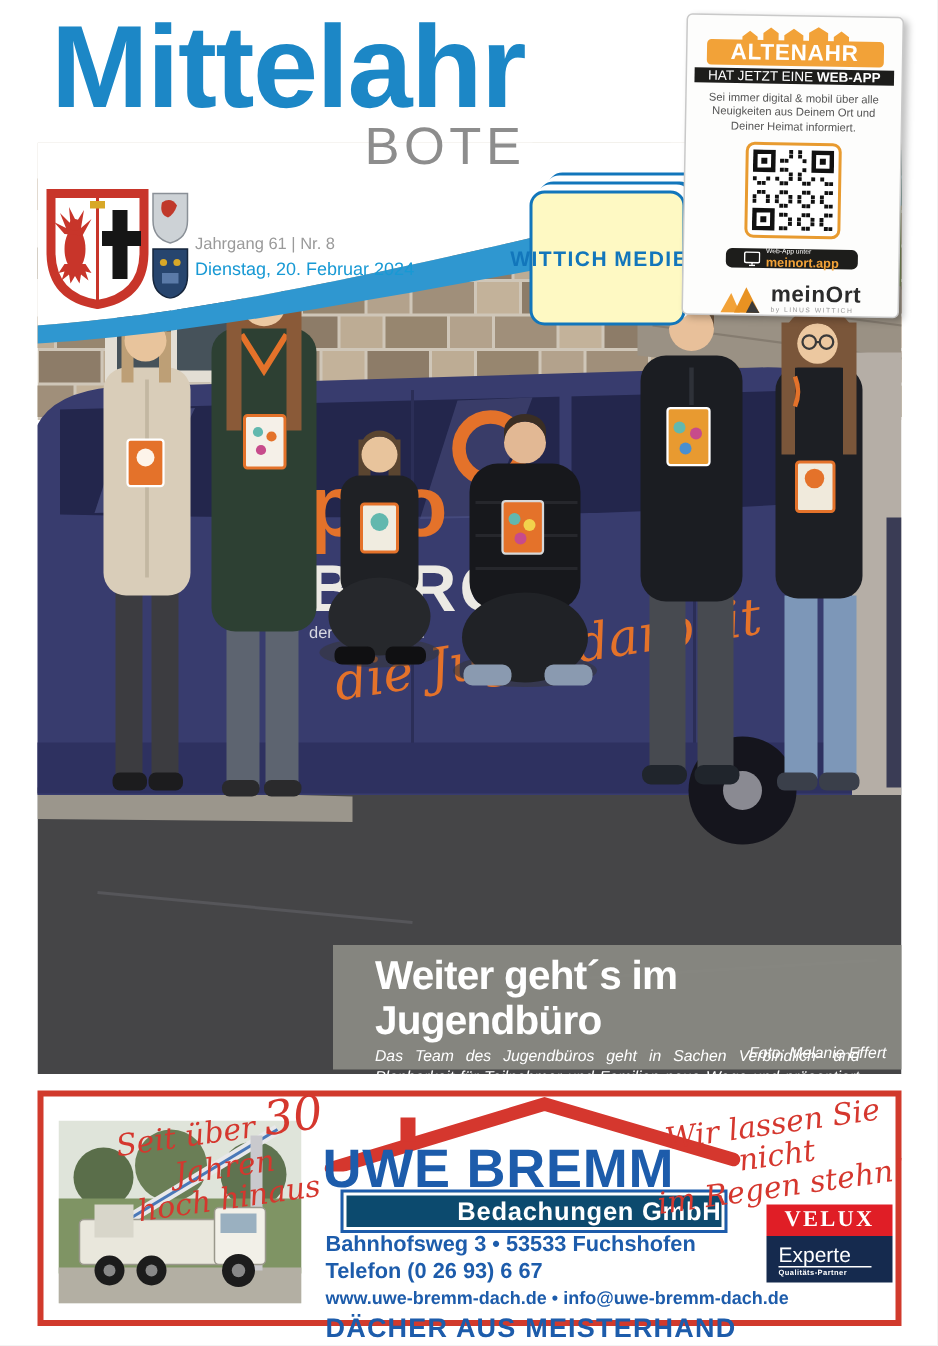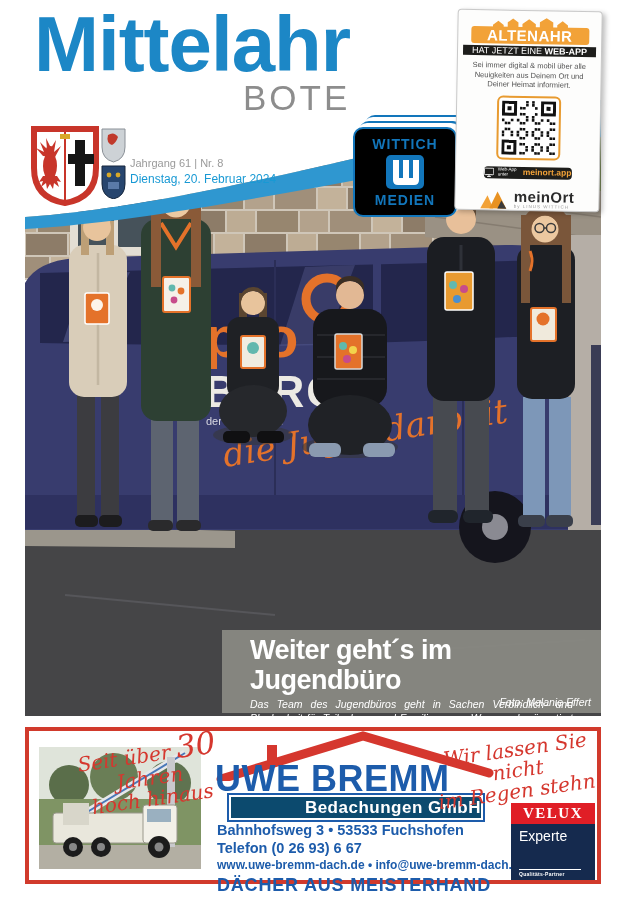--- a/index.html
+++ b/index.html
@@ -9,38 +9,38 @@
   .script{font-family:"DejaVu Serif",serif;font-style:italic;}
 
   
   .title{left:34px;top:4px;font-size:78px;font-weight:bold;color:#1c87c6;letter-spacing:-1px;line-height:1.05;}
   .subtitle{left:243px;top:78px;width:126px;text-align:left;font-size:35px;color:#8d8d8d;letter-spacing:3px;font-weight:400;}
   .gazette{left:130px;top:131px;font-size:9.5px;color:#9a9a9a;line-height:12.5px;letter-spacing:.3px;}
   .issue{left:130px;top:157px;font-size:11px;color:#9a9a9a;}
   .date{left:130px;top:172px;font-size:12px;font-weight:normal;color:#1899d4;}
 
   
-  .wittich{left:353px;top:127px;width:100px;height:86px;background:#000000;border:2.5px solid #1276bb;
-           border-radius:10px;z-index:6;display:flex;flex-direction:column;align-items:center;justify-content:center;gap:2px;
+  .wittich{left:353px;top:127px;width:100px;height:86px;background:#fef9c3;border:2.5px solid #1276bb;
+           border-radius:10px;z-index:6;display:flex;flex-direction:row;align-items:center;justify-content:center;gap:2px;
            box-shadow:4px -4px 0 #fff,6px -6px 0 #1276bb,10px -10px 0 #fff,12px -12px 0 #1276bb;}
   .wittich .wt{font-size:14px;font-weight:bold;color:#1276bb;letter-spacing:1px;}
 
   
   .webapp{left:456px;top:10px;width:143px;height:199px;background:#fdfdfc;border:1px solid #c9c9c9;
           border-radius:4px;z-index:7;transform:rotate(1deg);box-shadow:3px 2px 5px rgba(0,0,0,.25);
           display:flex;flex-direction:column;align-items:center;}
   .wa-banner{width:118px;height:20px;background:#f2a238;border-radius:3px;margin-top:-6px;
              display:flex;align-items:center;justify-content:center;font-size:15px;font-weight:bold;color:#fff;letter-spacing:.5px;}
   .wa-black{width:133px;height:15px;background:#1d1d1b;margin-top:2px;display:flex;align-items:center;justify-content:center;
             font-size:9px;color:#fff;white-space:pre;}
   .wa-black b{font-weight:bold;}
   .wa-body{width:126px;margin-top:5px;font-size:7.5px;line-height:9.5px;color:#555;text-align:center;}
   .wa-qr{margin-top:6px;border:2px solid #e89b30;border-radius:6px;background:#fff;padding:3px;line-height:0;}
   .wa-btn{margin-top:7px;width:88px;height:18px;background:#1d1d1b;border-radius:4px;display:flex;align-items:center;justify-content:center;gap:4px;}
-  .wa-btn .txt{display:flex;flex-direction:row;line-height:1;}
+  .wa-btn .txt{display:flex;flex-direction:column;line-height:1;}
   .wa-btn .s1{font-size:4.5px;color:#fff;}
   .wa-btn .s2{font-size:8.5px;font-weight:bold;color:#f2a238;}
   .wa-brand{margin-top:9px;display:flex;align-items:center;gap:6px;}
   .wa-brand .bn{font-size:15px;font-weight:bold;color:#2b2b2b;letter-spacing:.4px;line-height:1;}
   .wa-brand .bs{font-size:4.5px;color:#999;letter-spacing:1px;}
 
   
   .caption{left:222px;top:630px;width:379px;height:83px;background:rgba(137,137,131,.94);z-index:5;
            color:#fff;padding:5px 28px;box-sizing:border-box;}
   .caption h2{margin:0 0 3px 0;font-size:27px;letter-spacing:-.5px;line-height:30px;}
@@ -56,21 +56,21 @@
   .b-bar{left:200px;top:64px;width:250px;height:21px;background:#0c4a6e;border:2px solid #fff;box-shadow:0 0 0 2px #1d5cab;
          color:#fff;font-weight:bold;font-size:17px;text-align:right;line-height:21px;letter-spacing:.5px;z-index:3;}
   .b-addr{left:188px;top:92px;color:#1d5cab;font-weight:bold;line-height:1;z-index:3;}
   .b-addr .l1{font-size:14.5px;margin-bottom:3px;}
   .b-addr .l2{font-size:14.5px;margin-bottom:4px;}
   .b-addr .l3{font-size:12px;margin-bottom:5px;}
   .b-addr .l4{font-size:18px;letter-spacing:.8px;}
   .velux{left:482px;top:72px;width:84px;z-index:3;}
   .velux .vr{height:21px;background:#e01e26;color:#fff;font-weight:bold;font-size:15px;letter-spacing:1.5px;
              display:flex;align-items:center;justify-content:center;font-family:"Liberation Serif",serif;}
-  .velux .vn{height:56px;background:#152a4e;color:#fff;position:relative;}
+  .velux .vn{height:31px;background:#152a4e;color:#fff;position:relative;}
   .velux .vn .ex{font-size:14px;padding:4px 0 0 8px;}
   .velux .vn .rule{position:absolute;left:8px;bottom:10px;width:62px;border-top:1px solid #fff;}
   .velux .vn .qp{position:absolute;left:8px;bottom:3px;font-size:5px;font-weight:bold;letter-spacing:.3px;}
 </style>
 </head>
 <body>
 
 <div class="page">
 
   <svg class="abs" style="left:25px;top:95px;z-index:1" width="576" height="621" viewBox="0 0 576 621">

